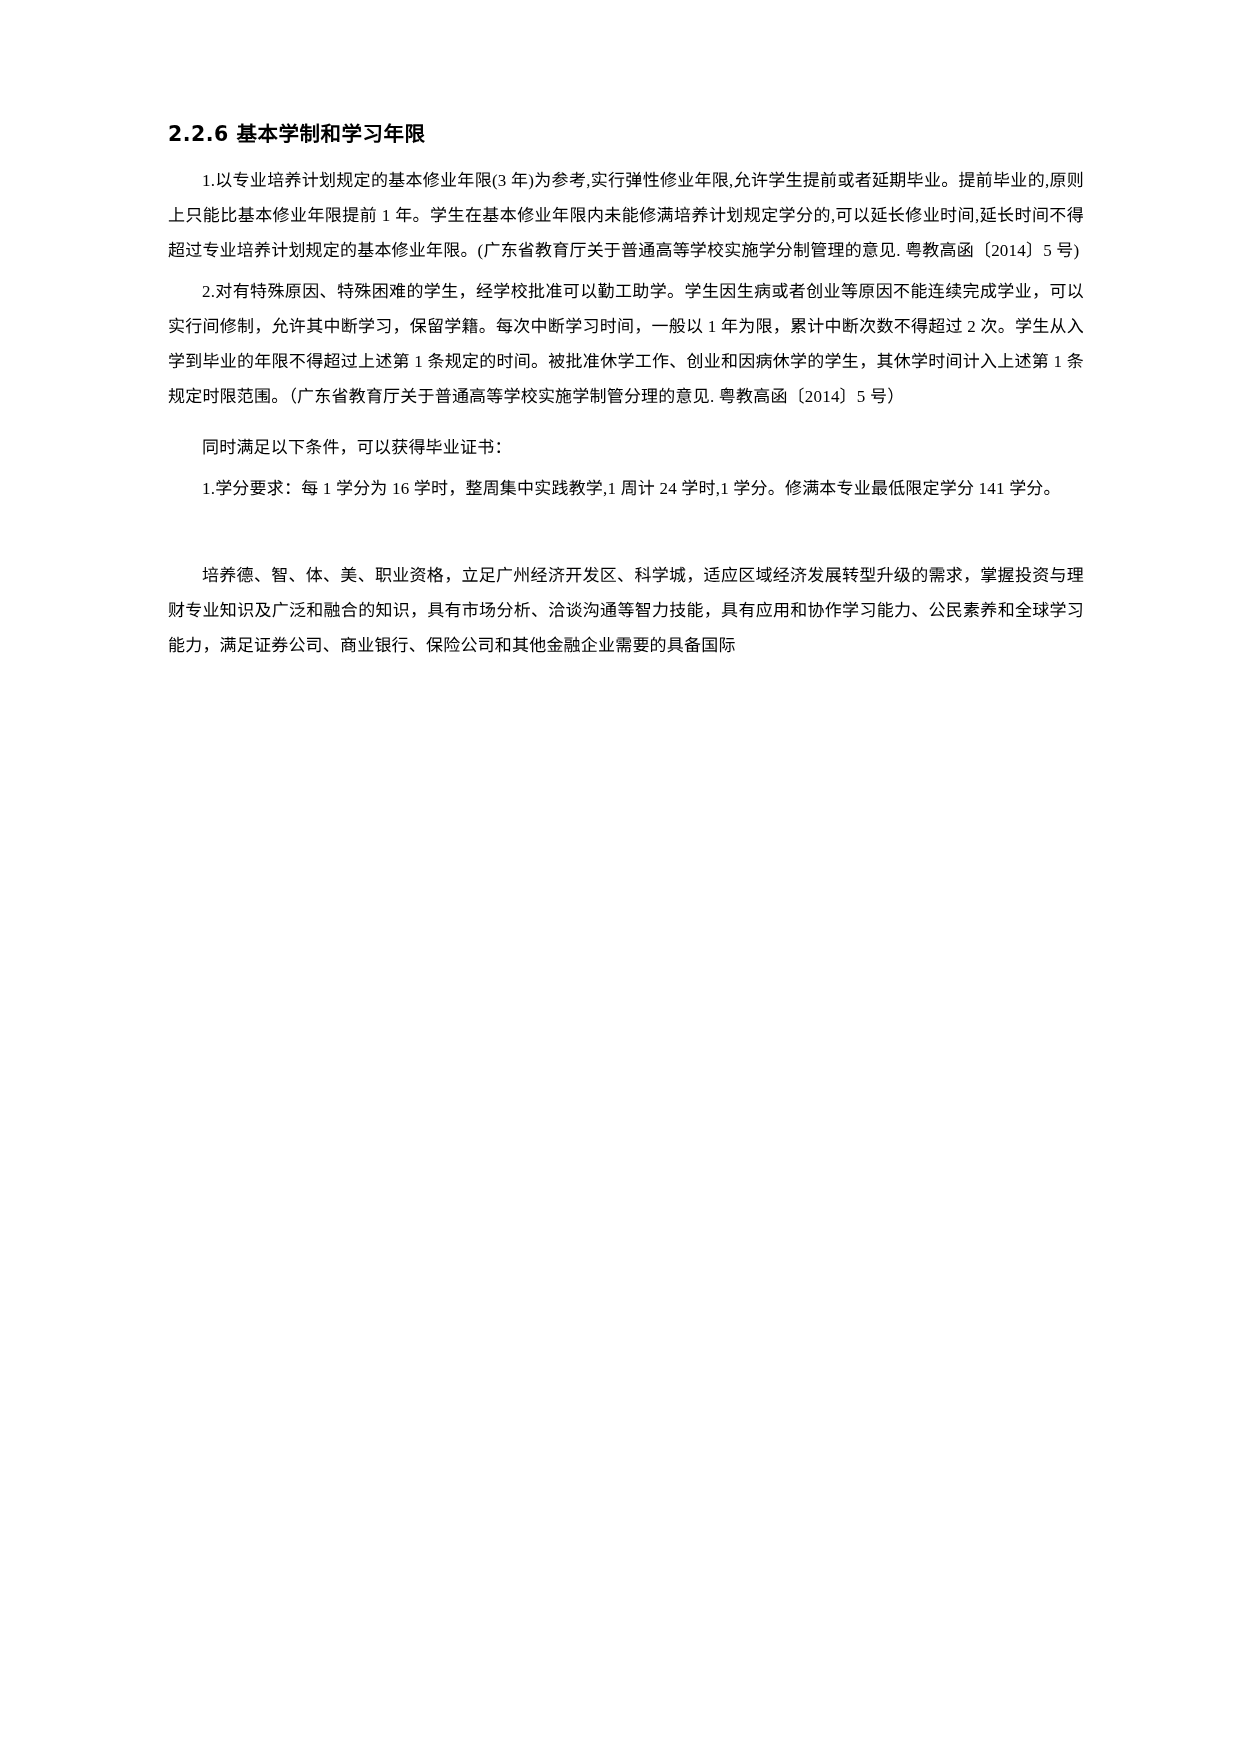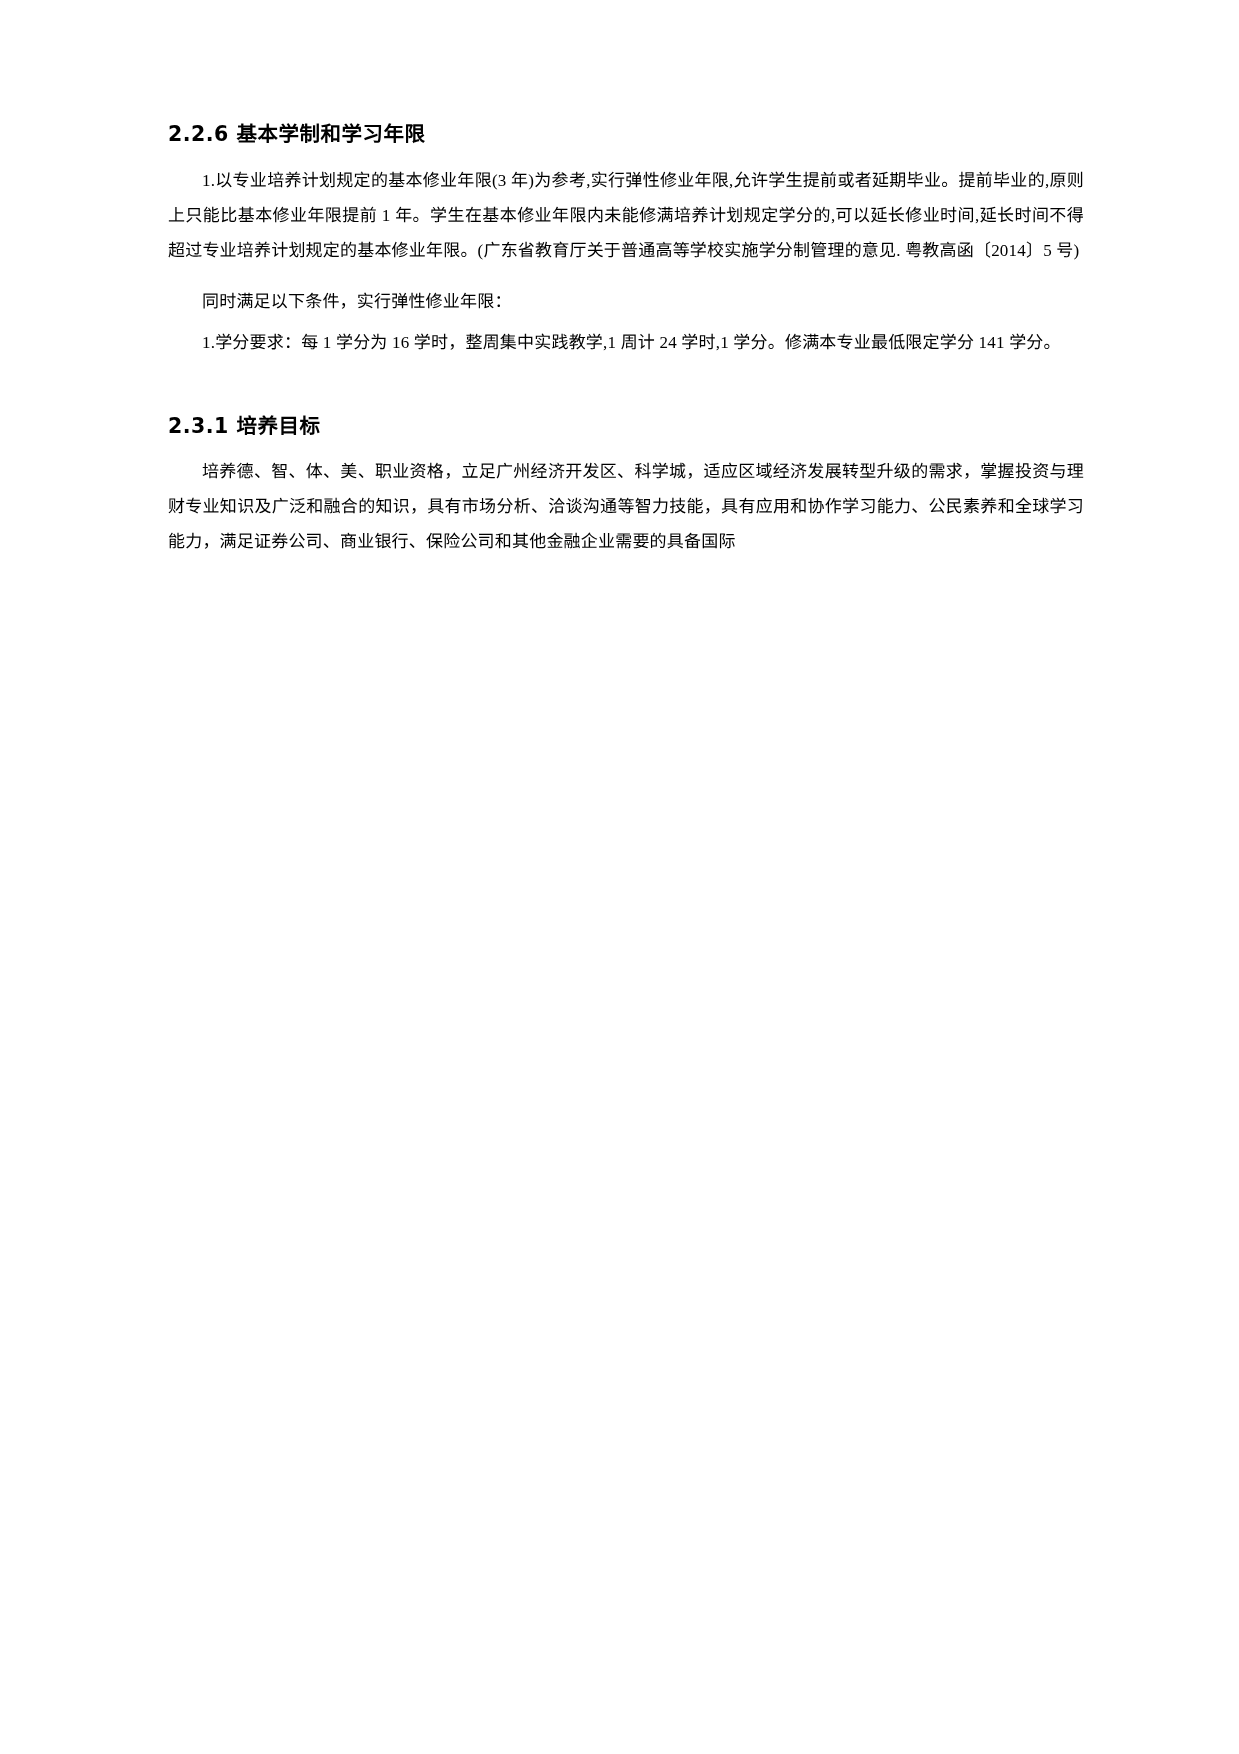--- a/index.html
+++ b/index.html
@@ -49,26 +49,26 @@
   .gap-lg { height: 46px; }
 </style>
 </head>
 <body>
 
 <div class="page">
   <div class="doc">
 
     <h3 class="heading-sub">2.2.6 基本学制和学习年限</h3>
     <p class="para">1.以专业培养计划规定的基本修业年限(3 年)为参考,实行弹性修业年限,允许学生提前或者延期毕业。提前毕业的,原则上只能比基本修业年限提前 1 年。学生在基本修业年限内未能修满培养计划规定学分的,可以延长修业时间,延长时间不得超过专业培养计划规定的基本修业年限。(广东省教育厅关于普通高等学校实施学分制管理的意见. 粤教高函〔2014〕5 号)</p>
+    <p class="para">2.对有特殊原因、特殊困难的学生，经学校批准可以勤工助学。学生因生病或者创业等原因不能连续完成学业，可以实行间修制，允许其中断学习，保留学籍。每次中断学习时间，一般以 1 年为限，累计中断次数不得超过 2 次。学生从入学到毕业的年限不得超过上述第 1 条规定的时间。被批准休学工作、创业和因病休学的学生，其休学时间计入上述第 1 条规定时限范围。（广东省教育厅关于普通高等学校实施学制管分理的意见. 粤教高函〔2014〕5 号）</p>
 
     <div class="gap-sm"></div>
 
-    <p class="para">同时满足以下条件，实行弹性修业年限：</p>
+    <p class="para">同时满足以下条件，可以获得毕业证书：</p>
     <p class="para">1.学分要求：每 1 学分为 16 学时，整周集中实践教学,1 周计 24 学时,1 学分。修满本专业最低限定学分 141 学分。</p>
 
     <div class="gap-lg"></div>
 
 
-    <h3 class="heading-sub">2.3.1 培养目标</h3>
     <p class="para">培养德、智、体、美、职业资格，立足广州经济开发区、科学城，适应区域经济发展转型升级的需求，掌握投资与理财专业知识及广泛和融合的知识，具有市场分析、洽谈沟通等智力技能，具有应用和协作学习能力、公民素养和全球学习能力，满足证券公司、商业银行、保险公司和其他金融企业需要的具备国际</p>
 
   </div>
 </div>
 
 </body></html>

